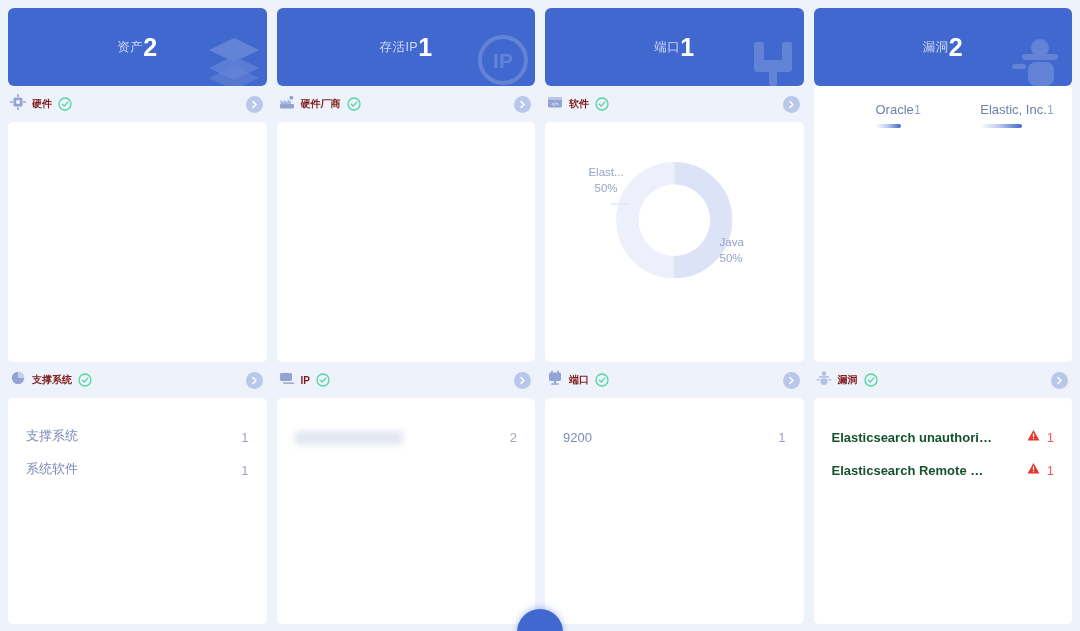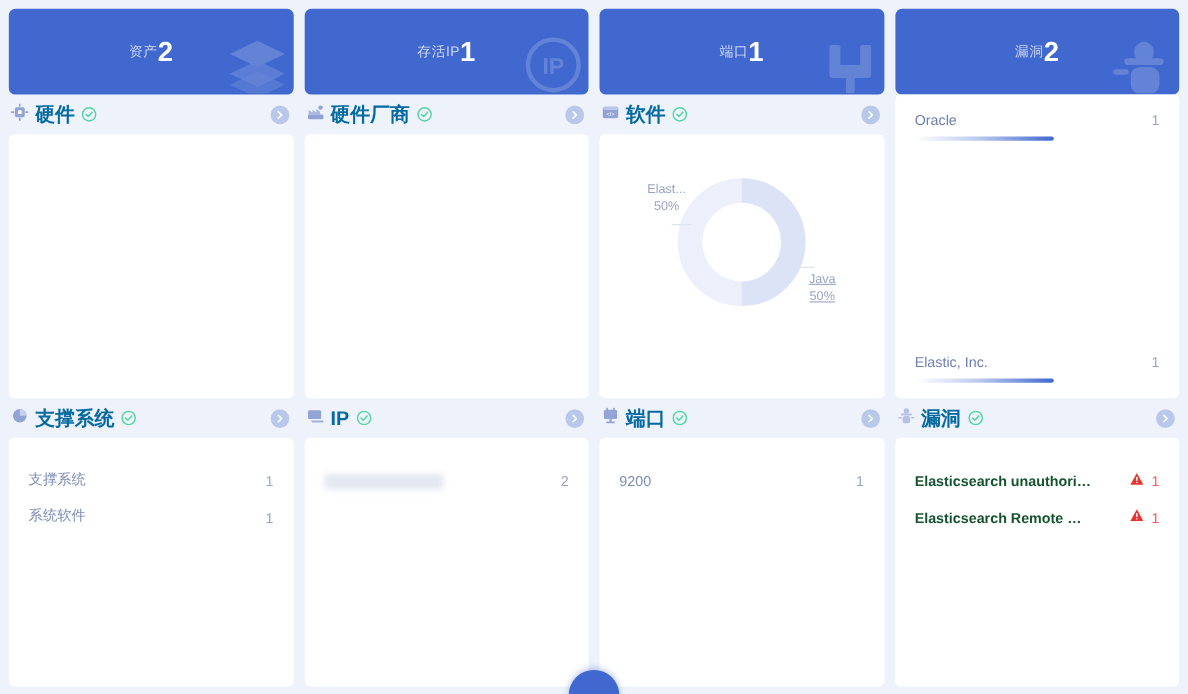--- a/index.html
+++ b/index.html
@@ -41,21 +41,21 @@
     column-gap: 10px; row-gap: 0px;
     padding: 0 8px;
   }
   .panel { display: flex; flex-direction: column; min-width: 0; }
 
   .panel-head {
     height: 36px; display: flex; align-items: center; gap: 6px;
     padding: 0 4px 0 2px; background: #eef2fb;
   }
   .panel-title {
-    font-size: 18px; color: #0369a1; font-weight: bold; white-space: nowrap;
+    font-size: 10px; color: #7f1d1d; font-weight: bold; white-space: nowrap;
   }
   .head-spacer { flex: 1 1 auto; }
   .chev-btn {
     width: 17px; height: 17px; border-radius: 50%;
     background: #b9c7ea; display: flex; align-items: center; justify-content: center;
     flex: 0 0 auto; cursor: pointer;
   }
   .chev-btn svg { display: block; }
   .tick { flex: 0 0 auto; display: flex; }
 
@@ -77,35 +77,35 @@
     color: transparent; background: #e3e7f1; border-radius: 2px;
     filter: blur(3px); width: 108px; height: 14px;
   }
 
   
   .vuln-row .list-name { color: #14532d; font-weight: bold; }
   .vuln-right { display: flex; align-items: center; gap: 7px; }
   .vuln-count { color: #fb5a5a; font-size: 13px; }
 
   
-  .bars { height: 100%; padding: 16px 18px 14px 18px; display: flex; flex-direction: column;
-          justify-content: space-between; }
+  .bars { height: 100%; padding: 16px 18px 14px 18px; display: flex; 
+          justify-content: space-between; margin-left: 44px; }
   .bar-item { display: block; }
   .bar-top { display: flex; align-items: baseline; justify-content: space-between; }
   .bar-label { font-size: 13px; color: #6f7fae; }
   .bar-count { font-size: 13px; color: #9aa6c8; }
   .bar-track { margin-top: 7px; height: 4px; width: 57%; border-radius: 2px;
                background: linear-gradient(90deg, rgba(64,104,206,0) 0%, rgba(64,104,206,.35) 45%, #4068ce 100%); }
 
   
   .donut-wrap { position: absolute; inset: 0; }
   .donut-label { position: absolute; font-size: 11.5px; color: #98a3c6; line-height: 16px; }
   .donut-label .pct { display: block; }
   .dl-left { left: 33px; top: 42px; text-align: center; width: 56px; }
-  .dl-right { right: 28px; top: 124px; text-align: center; width: 56px; text-decoration: underline; }
+  .dl-right { right: 28px; top: 112px; text-align: left; width: 56px; }
 
   
   .fab {
     position: absolute; left: 50%; transform: translateX(-50%);
     bottom: -24px; width: 46px; height: 46px; border-radius: 50%;
     background: #4068ce; box-shadow: 0 -2px 6px rgba(64,104,206,.35);
     cursor: pointer;
   }
 </style>
 </head>

